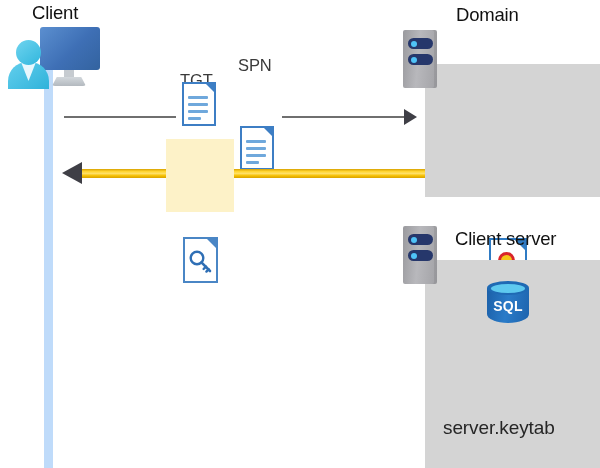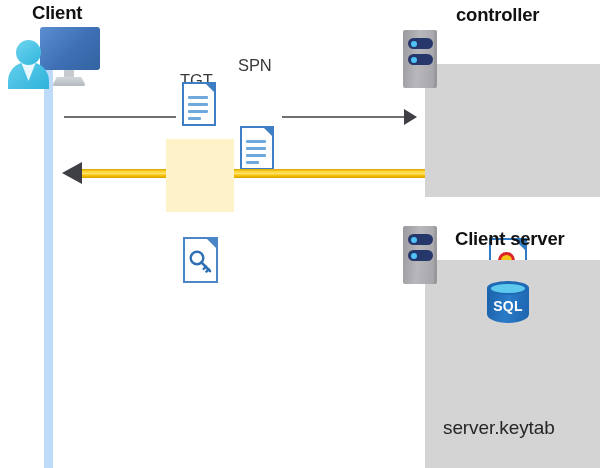--- a/index.html
+++ b/index.html
@@ -5,21 +5,21 @@
   html,body{margin:0;padding:0;background:#ffffff;}
   body{
     width:600px;height:468px;position:relative;overflow:hidden;
     font-family:"Liberation Sans","DejaVu Sans",sans-serif;
     color:#1a1a1a;
   }
   .abs{position:absolute;}
 
   
   .title{
-    font-weight:bold;font-size:18.5px;letter-spacing:-0.2px;color:#111111;
+    font-weight:normal;font-size:18.5px;letter-spacing:-0.2px;color:#111111;
     line-height:22px;
   }
   #client-title{left:32px;top:2px;}
   #dc-title{left:456px;top:4px;width:140px;}
   #linux-title{left:455px;top:228px;}
 
   .caption{font-size:16.5px;color:#3a3a3a;letter-spacing:-0.1px;}
   #tgt-label{left:180px;top:71px;}
   #spn-label{left:238px;top:56px;}
   #keytab-label{left:443px;top:417px;font-size:19px;color:#262626;}
@@ -187,21 +187,21 @@
     <path d="M25.6 32.2 L23.4 34.6" stroke="#2f6fb5" stroke-width="2.4" stroke-linecap="round"></path>
   </svg>
 </div>
 
 <div class="abs panel" id="dc-panel"></div>
 <div class="abs rack" id="dc-rack">
   <div class="bay b1"></div>
   <div class="bay b2"></div>
 </div>
 <div class="abs title" id="dc-title">
-  <div>controller</div>
+  <div>Domain</div>
 </div>
 
 <div class="abs doc" id="cert-doc">
   <div class="page"></div>
   <div class="fold"></div>
   <div class="rib-l"></div>
   <div class="rib-r"></div>
   <div class="seal"></div>
 </div>
 

